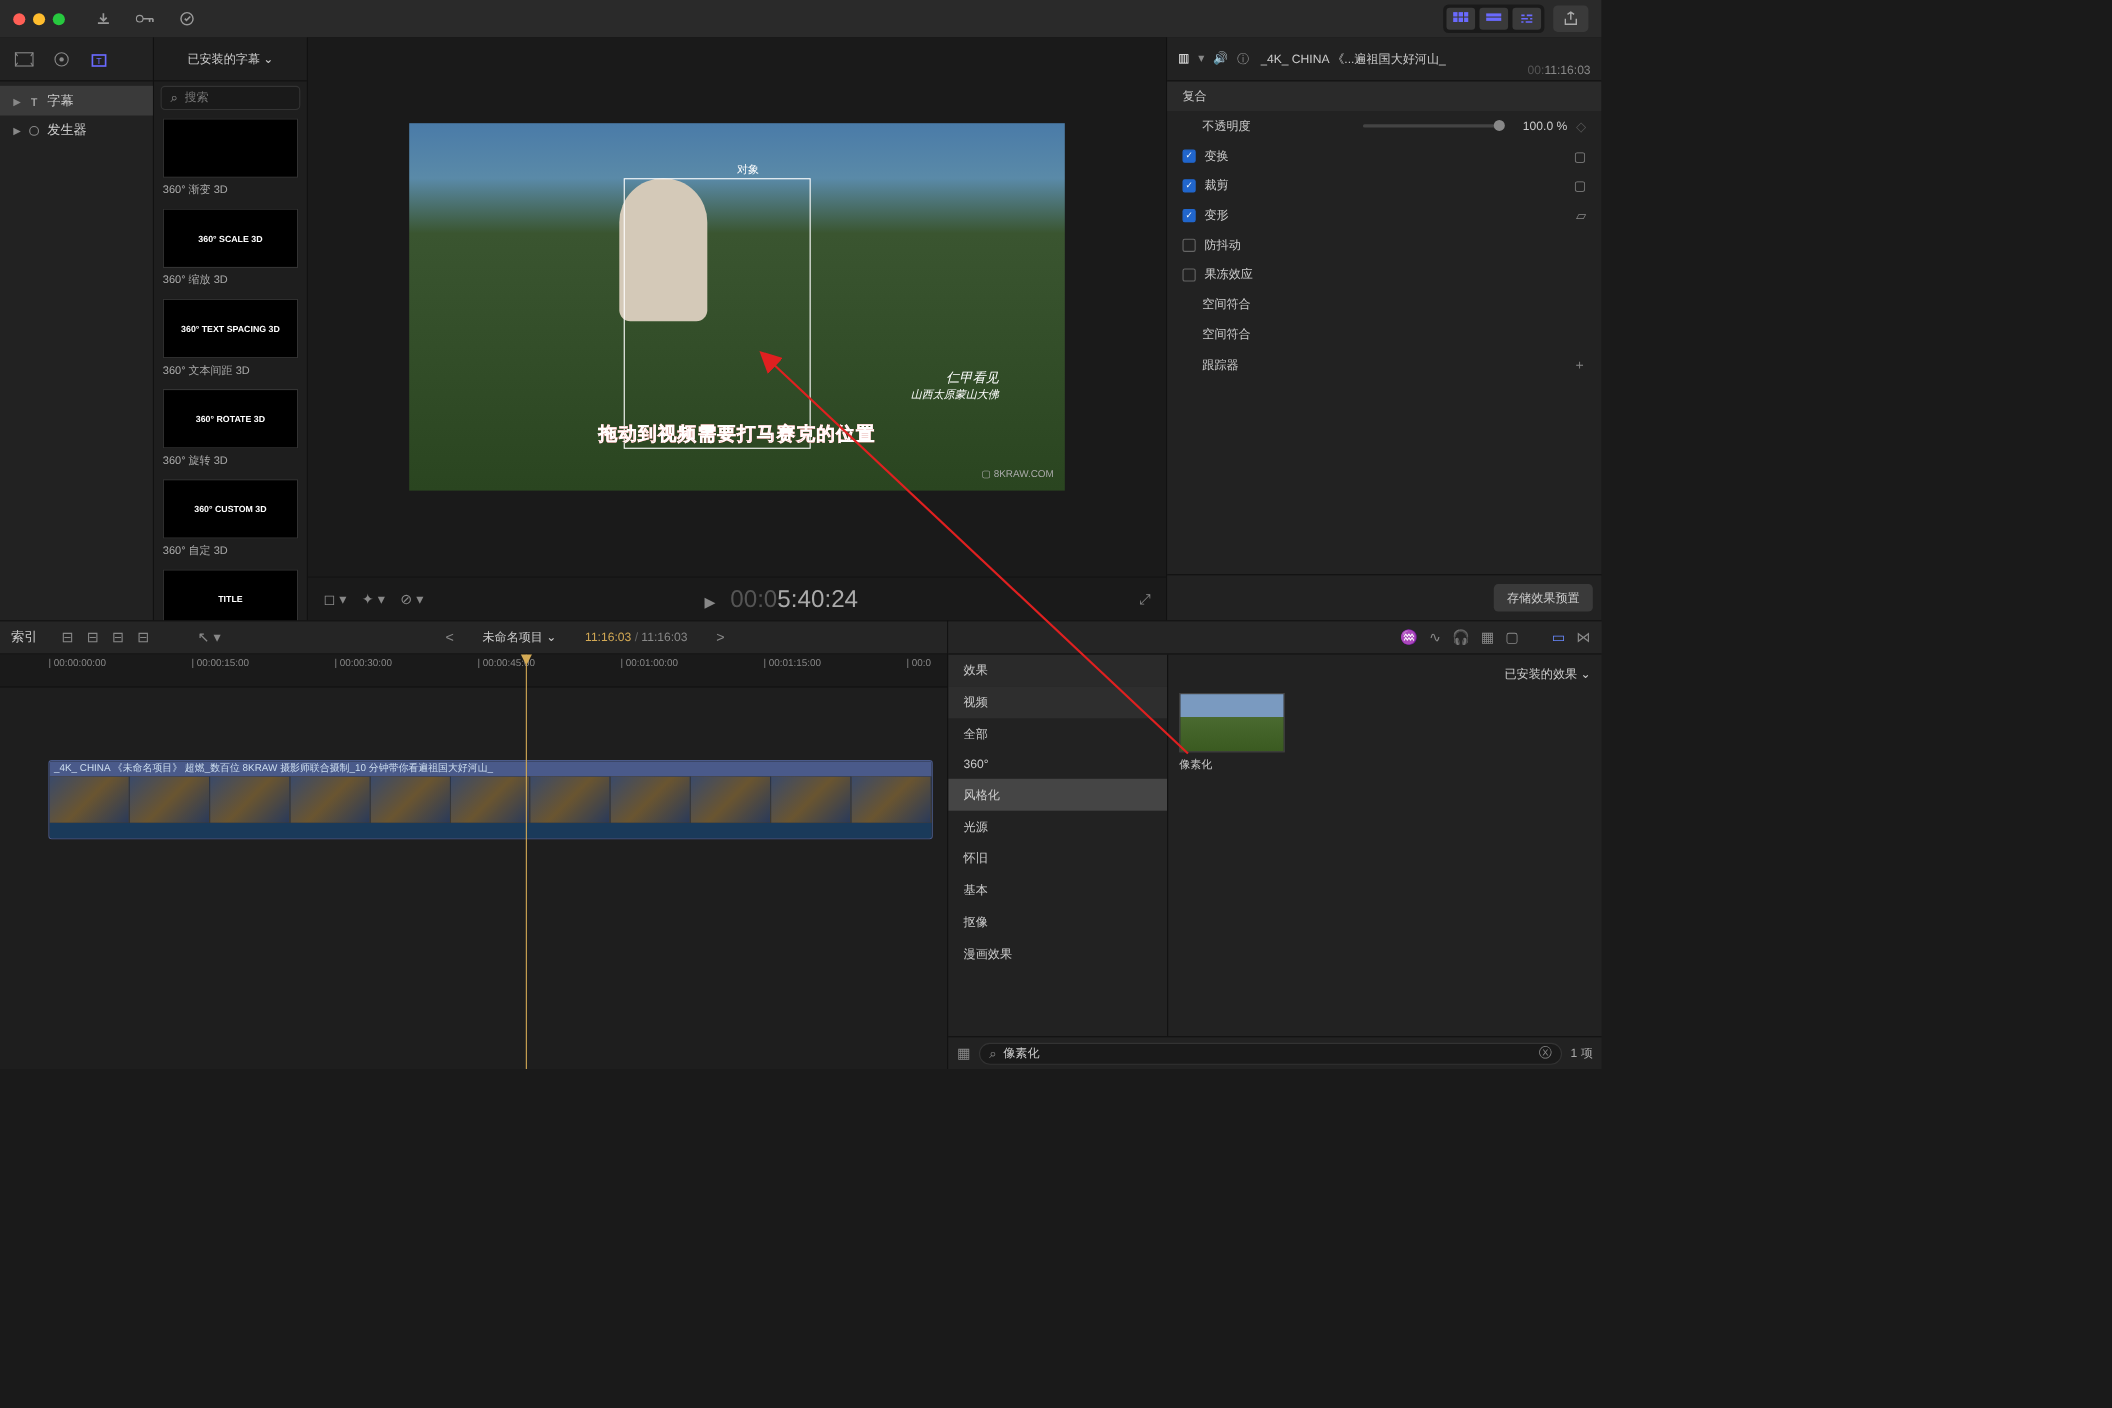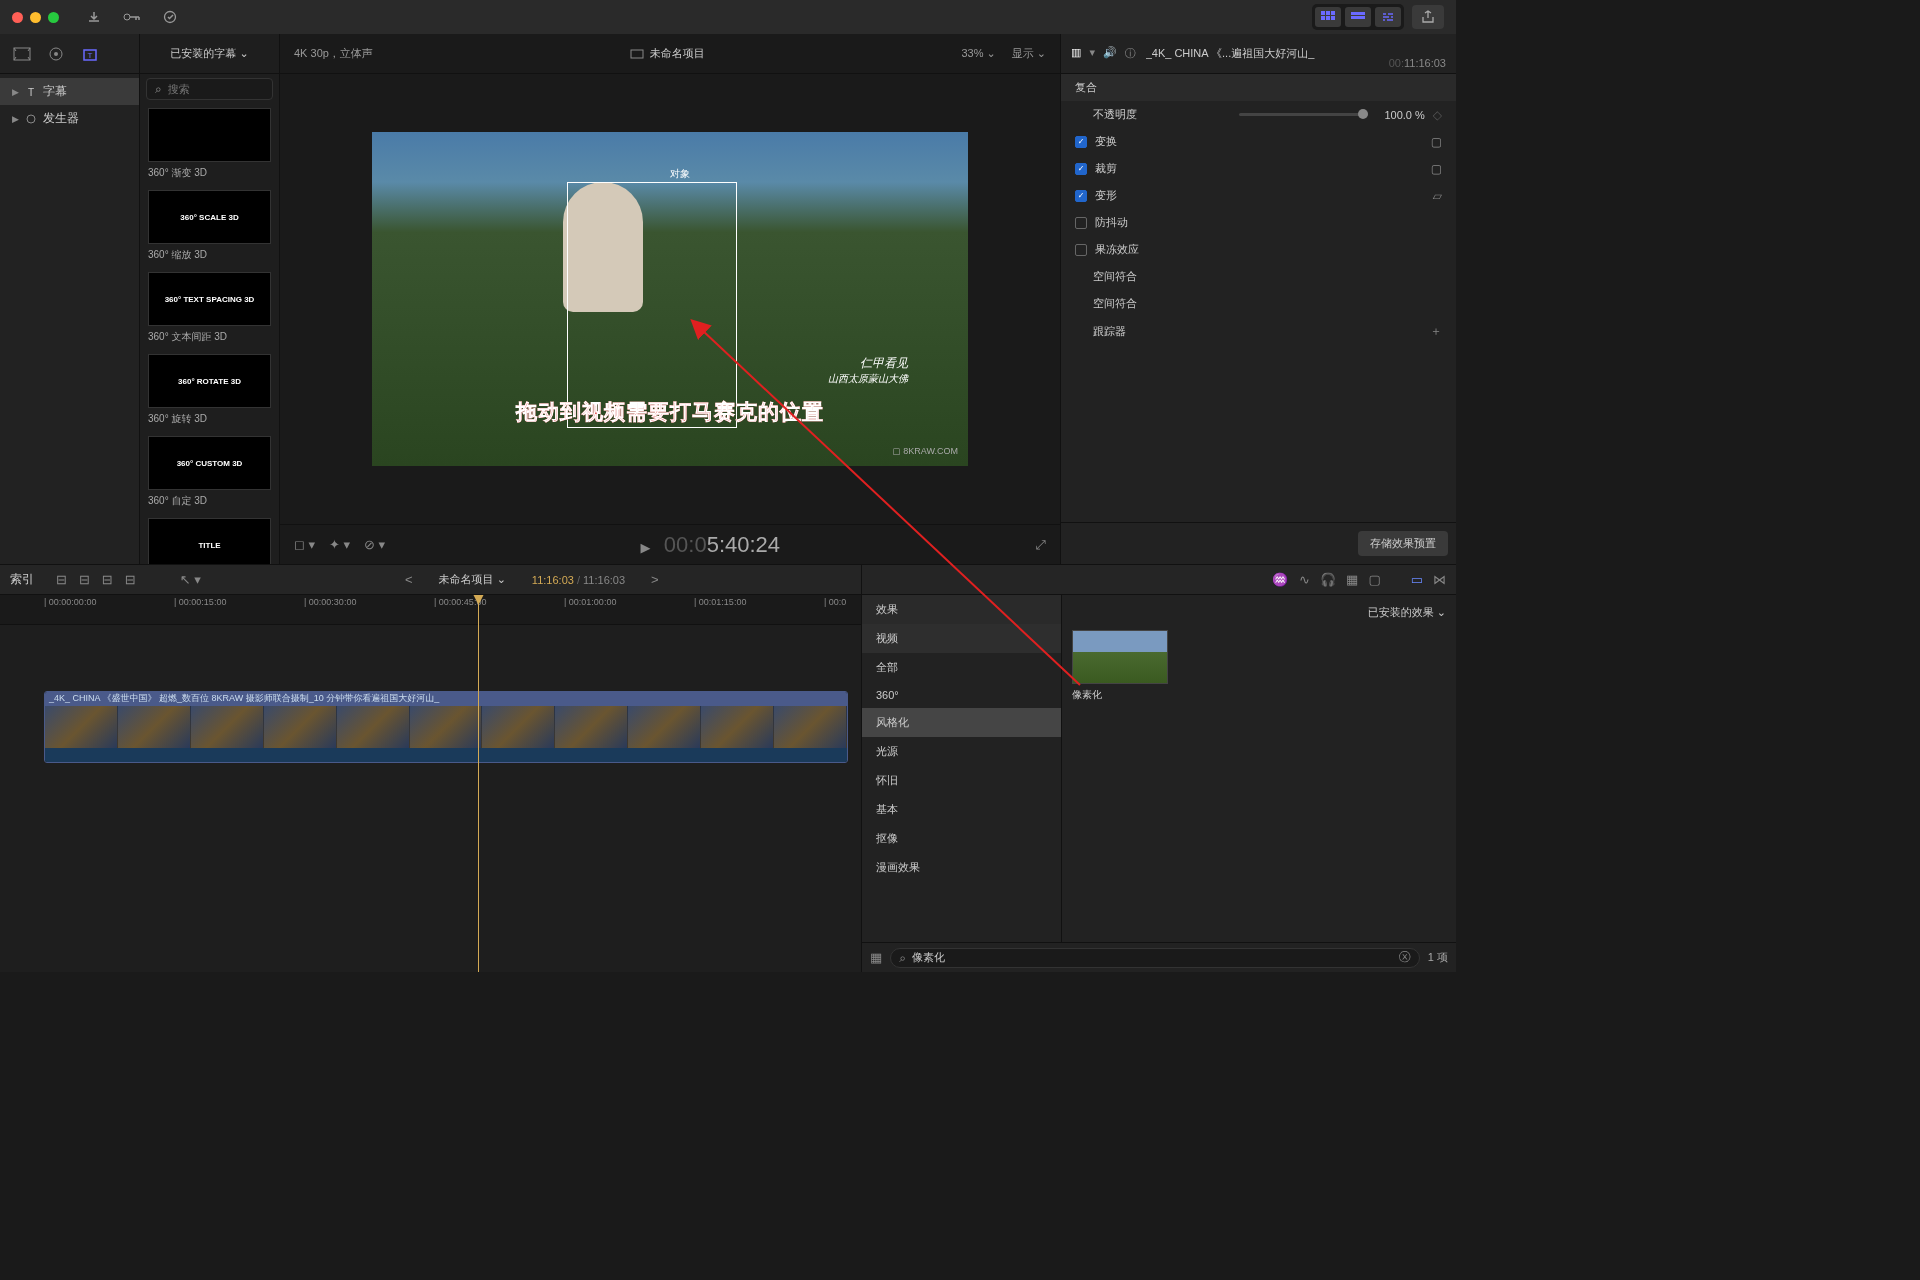--- a/index.html
+++ b/index.html
@@ -43,21 +43,21 @@
   
   .viewer { flex: 1; background: #1a1a1a; display: flex; flex-direction: column; border-right: 1px solid #111; }
   .v-header { height: 40px; display: flex; align-items: center; padding: 0 14px; font-size: 11px; color: #999; border-bottom: 1px solid #111; justify-content: space-between; }
   .v-center { color: #ccc; display: flex; align-items: center; gap: 6px; }
   .v-right { display: flex; gap: 16px; align-items: center; }
   .canvas-wrap { flex: 1; display: flex; align-items: center; justify-content: center; background: #1a1a1a; position: relative; }
   .canvas { width: 596px; height: 334px; background: linear-gradient(180deg, #4a7ba8 0%, #5a8aa8 15%, #3a5530 30%, #2a4520 100%); position: relative; overflow: hidden; }
   .canvas::before { content: ""; position: absolute; top: 15%; left: 32%; width: 80px; height: 130px; background: #d4c9b8; border-radius: 40px 40px 10px 10px; }
   .sel-rect { position: absolute; left: 195px; top: 50px; width: 170px; height: 246px; border: 1px solid #fff; }
   .sel-label { position: absolute; top: -16px; left: 50%; transform: translateX(-50%); font-size: 10px; color: #fff; margin-left: 28px; }
-  .overlay-text { position: absolute; bottom: 40px; left: 50%; transform: translateX(-50%); font-size: 21px; font-weight: bold; letter-spacing: 1px; background: linear-gradient(#ff6666, #cc2222); -webkit-background-clip: text; background-clip: text; -webkit-text-fill-color: transparent; -webkit-text-stroke: 0.5px #fff; white-space: nowrap; }
+  .overlay-text { position: absolute; bottom: 40px; left: 50%; transform: translateX(-50%); font-size: 17px; font-weight: bold; letter-spacing: 1px; background: linear-gradient(#ff6666, #cc2222); -webkit-background-clip: text; background-clip: text; -webkit-text-fill-color: transparent; -webkit-text-stroke: 0.5px #fff; white-space: nowrap; }
   .script-text { position: absolute; right: 60px; bottom: 80px; font-size: 12px; font-style: italic; font-family: serif; color: #fff; text-align: right; }
   .watermark { position: absolute; right: 10px; bottom: 10px; font-size: 9px; color: #aaa; }
   
   .v-toolbar { height: 40px; display: flex; align-items: center; padding: 0 14px; gap: 14px; border-top: 1px solid #111; }
   .tc-big { font-size: 22px; color: #aaa; font-family: "Helvetica Neue", monospace; font-weight: 300; }
   .tc-pre { color: #555; }
   .tb-icon { color: #888; cursor: pointer; font-size: 13px; }
   
   
   .inspector { width: 395px; background: #222; display: flex; flex-direction: column; }
@@ -238,33 +238,20 @@
       <div class="br-label">360° 文本间距 3D</div>
       <div class="br-thumb">360° ROTATE 3D</div>
       <div class="br-label">360° 旋转 3D</div>
       <div class="br-thumb">360° CUSTOM 3D</div>
       <div class="br-label">360° 自定 3D</div>
       <div class="br-thumb">TITLE</div>
     </div>
   </div>
 
   <div class="viewer">
-    <div class="v-header">
-      <span>4K 30p，立体声</span>
-      <div class="v-center">
-        <svg width="14" height="10" viewBox="0 0 14 10">
-            <rect x="1" y="1" width="12" height="8" fill="none" stroke="#888"></rect>
-          </svg>
-        <span>未命名项目</span>
-      </div>
-      <div class="v-right">
-        <span><span>33%</span> ⌄</span>
-        <span><span>显示</span> ⌄</span>
-      </div>
-    </div>
     <div class="canvas-wrap">
       <div class="canvas">
         <div class="sel-rect">
           <div class="sel-label">对象</div>
         </div>
         <div class="script-text">
           <div>仁甲看见</div>
           <div style="font-size:10px">山西太原蒙山大佛</div>
         </div>
         <div class="watermark">▢ <span>8KRAW.COM</span></div>
@@ -364,21 +351,21 @@
         <span class="ruler-mark" style="left:44px">| <span>00:00:00:00</span></span>
         <span class="ruler-mark" style="left:174px">| <span>00:00:15:00</span></span>
         <span class="ruler-mark" style="left:304px">| <span>00:00:30:00</span></span>
         <span class="ruler-mark" style="left:434px">| <span>00:00:45:00</span></span>
         <span class="ruler-mark" style="left:564px">| <span>00:01:00:00</span></span>
         <span class="ruler-mark" style="left:694px">| <span>00:01:15:00</span></span>
         <span class="ruler-mark" style="left:824px">| <span>00:0</span></span>
       </div>
       <div class="tl-tracks">
         <div class="clip">
-          <div class="clip-title-bar">_4K_ CHINA 《盛世中国》 超燃_数百位 8KRAW 摄影师联合摄制_10 分钟带你看遍祖国大好河山_</div>
+          <div class="clip-title-bar">_4K_ CHINA 《未命名项目》 超燃_数百位 8KRAW 摄影师联合摄制_10 分钟带你看遍祖国大好河山_</div>
           <div class="clip-thumbs">
             <div></div>
               <div></div>
               <div></div>
               <div></div>
               <div></div>
               <div></div>
               <div></div>
               <div></div>
               <div></div>

